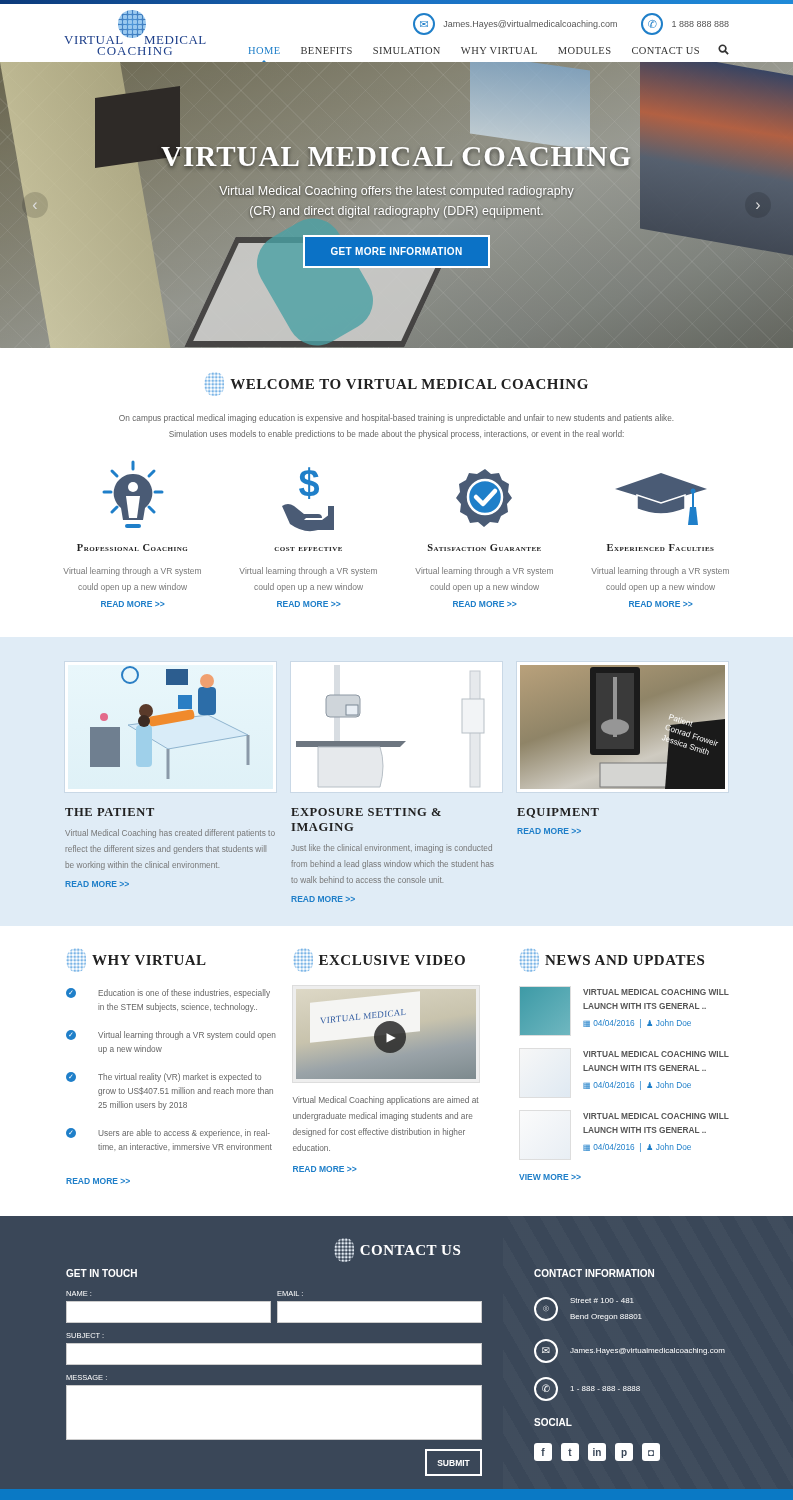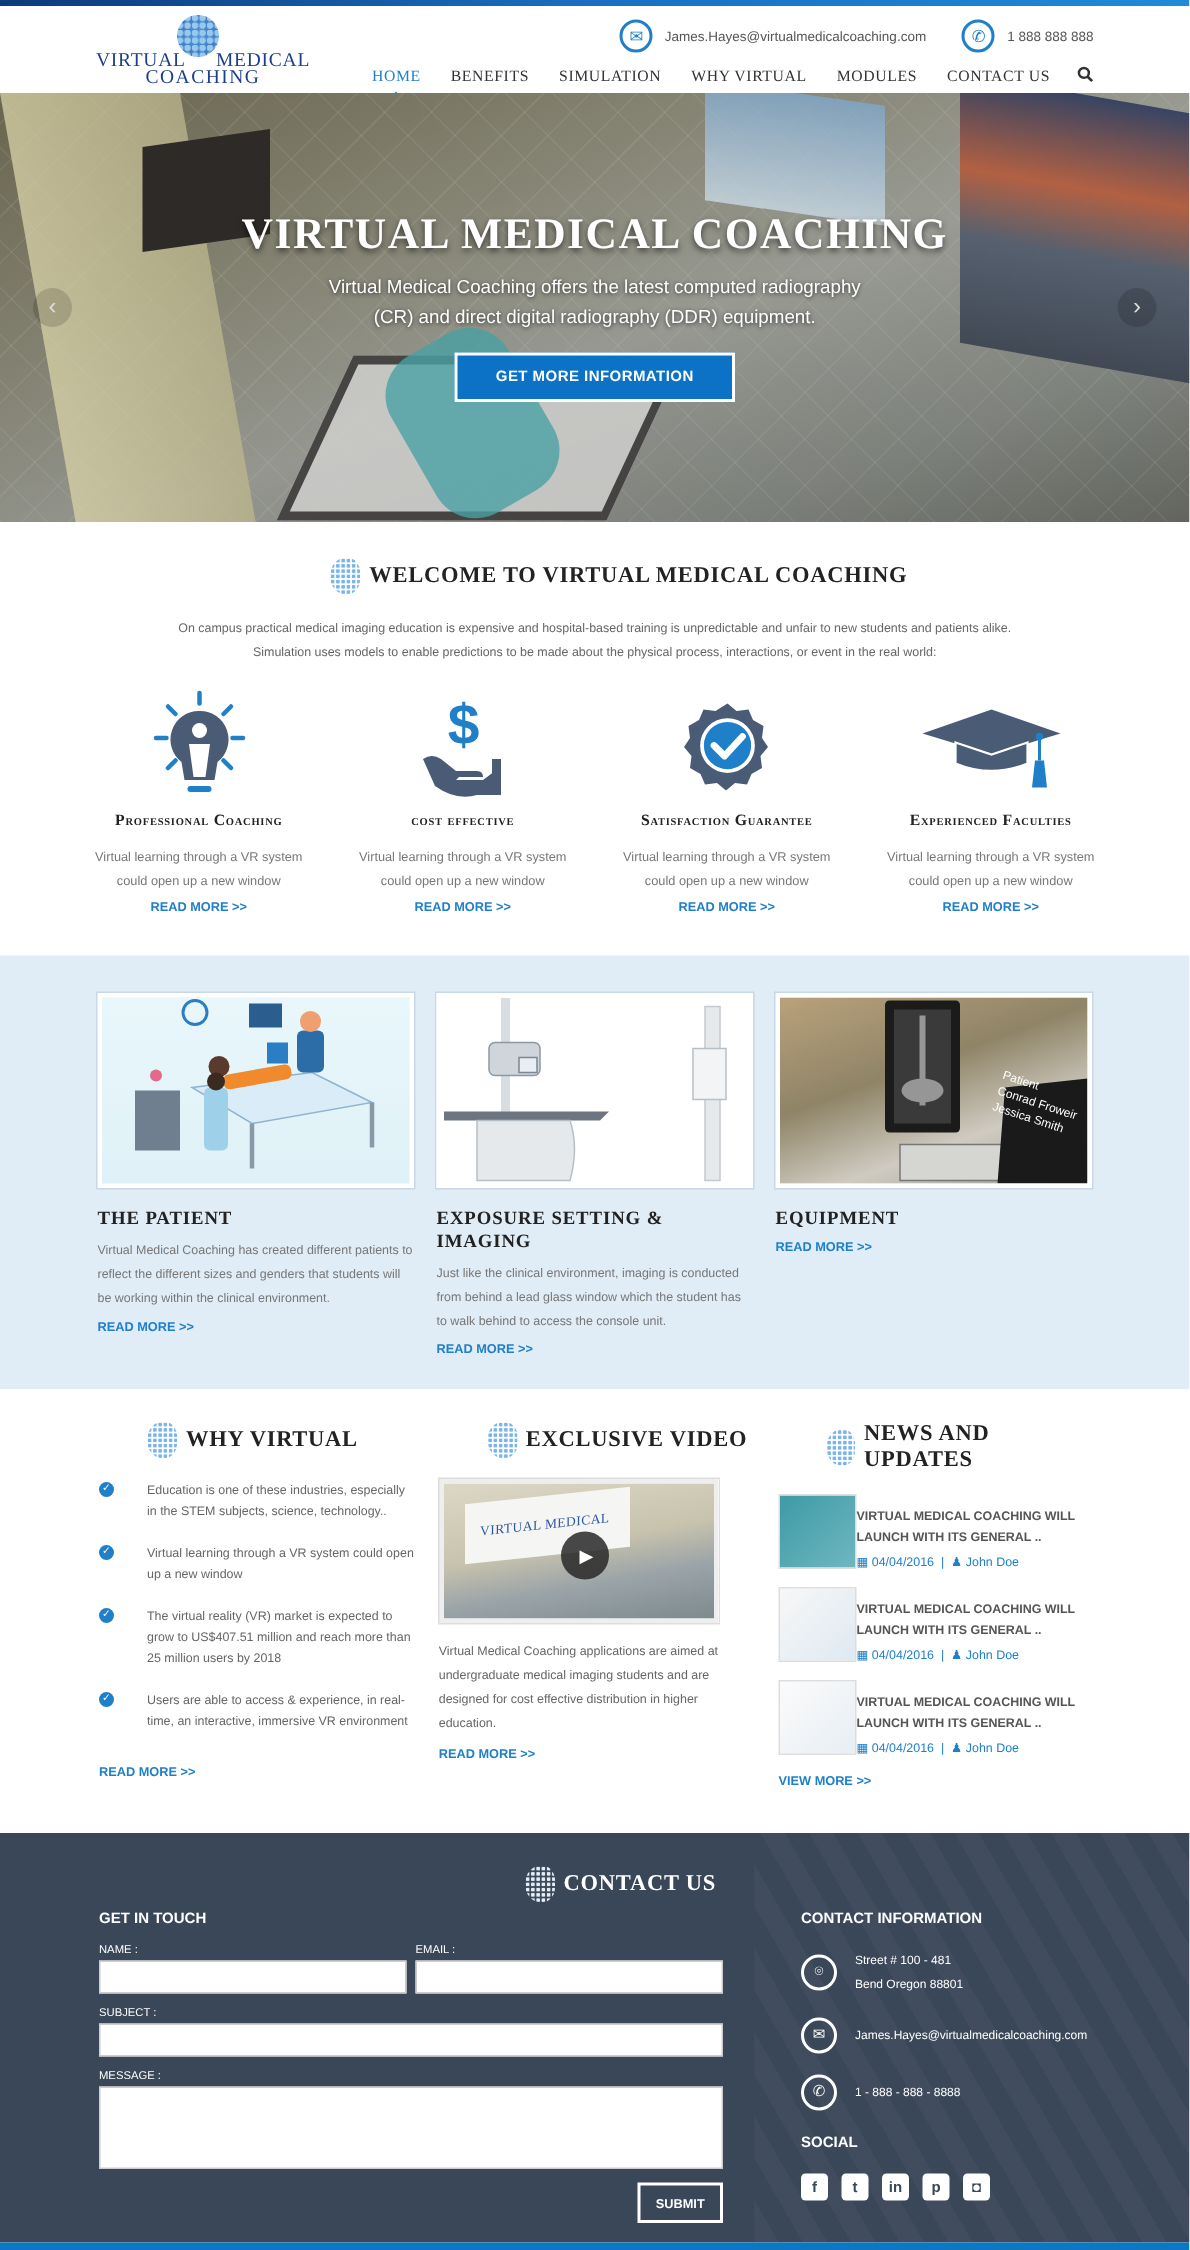--- a/index.html
+++ b/index.html
@@ -42,21 +42,21 @@
   .hero .patient { position: absolute; left: 270px; top: 160px; width: 90px; height: 120px; background: #4aa0a4; border-radius: 30px; transform: rotate(-30deg); opacity: .8; }
   .hero .monitor { position: absolute; left: 95px; top: 30px; width: 85px; height: 70px; background: #2e2a27; transform: skewY(-8deg); }
   .hero-content { position: absolute; left: 0; right: 0; top: 78px; text-align: center; color: #fff; }
   .hero-title { font-size: 29px; letter-spacing: 1px; text-shadow: 0 2px 4px rgba(0,0,0,.6); }
   .hero-sub { margin-top: 8px; font-size: 12.5px; line-height: 20px; text-shadow: 0 1px 3px rgba(0,0,0,.7); }
   .hero-btn { display: inline-block; margin-top: 14px; padding: 9px 26px; background: #0b72c6; border: 2px solid #fff; color: #fff; font-size: 10px; font-weight: bold; letter-spacing: .3px; }
   .hero-arrow { position: absolute; top: 130px; width: 26px; height: 26px; border-radius: 50%; background: rgba(0,0,0,.15); color: #ddd; font-size: 16px; display: flex; align-items: center; justify-content: center; }
   .hero-arrow.left { left: 22px; } .hero-arrow.right { right: 22px; }
 
   
-  .sec-title { display: flex; align-items: center; justify-content: center; gap: 6px; font-size: 15px; color: #222; letter-spacing: .5px; padding-left: 32px; }
+  .sec-title { display: flex; align-items: center; justify-content: center; gap: 6px; font-size: 15px; color: #222; letter-spacing: .5px; }
   .sec-title.left { justify-content: flex-start; }
   .mini-globe { width: 20px; height: 24px; border-radius: 50% 40% 40% 50%;
     background: radial-gradient(circle, #7ab4e6 0 1.2px, transparent 1.5px) 0 0/3.5px 3.5px; }
 
   
   .welcome { padding: 24px 0 28px; text-align: center; }
   .welcome-text { margin-top: 14px; font-size: 8.3px; line-height: 16px; color: #666; }
   .features { display: flex; justify-content: space-between; margin: 16px 55px 0; }
   .feature { width: 155px; text-align: center; }
   .feature-icon { height: 78px; display: flex; align-items: center; justify-content: center; }
@@ -82,21 +82,21 @@
   .check-list { margin-top: 14px; list-style: none; }
   .check-list li { display: flex; gap: 22px; font-size: 8.3px; line-height: 14px; color: #666; margin-bottom: 14px; }
   .check-dot { flex: none; width: 10px; height: 10px; border-radius: 50%; background: #1f7fc9; color: #fff; font-size: 7px; display: flex; align-items: center; justify-content: center; margin-top: 2px; }
   .video-box { margin-top: 14px; width: 186px; height: 96px; border: 3px solid #eee; box-shadow: 0 0 0 1px #ddd; position: relative; overflow: hidden;
     background: linear-gradient(170deg, #ddd8c6 0%, #c8c3ad 45%, #9aa3a8 70%, #7d8a8e 100%); }
   .video-box .sign { position: absolute; left: 14px; top: 8px; width: 110px; height: 40px; background: #f5f5f3; transform: skewY(-6deg); }
   .video-box .sign span { position: absolute; left: 10px; top: 14px; font-size: 9px; color: #2f5aa0; letter-spacing: .3px; }
   .play-btn { position: absolute; left: 78px; top: 32px; width: 32px; height: 32px; border-radius: 50%; background: rgba(40,40,40,.85); color: #fff; display: flex; align-items: center; justify-content: center; font-size: 12px; padding-left: 3px; }
   .video-desc { margin-top: 10px; font-size: 8.3px; line-height: 16px; color: #666; }
   .col .read-more { margin-top: 8px; }
-  .news-item { display: flex; gap: 0; margin-top: 12px; align-items: flex-end; }
+  .news-item { display: flex; gap: 12px; margin-top: 12px; }
   .news-item:first-of-type { margin-top: 14px; }
   .news-thumb { flex: none; width: 52px; height: 50px; border: 1px solid #ddd; }
   .news-thumb.t1 { background: linear-gradient(135deg, #3d9aa6, #6fb7c0); }
   .news-thumb.t2 { background: linear-gradient(135deg, #f7f7f7, #dfe9f2); }
   .news-thumb.t3 { background: linear-gradient(135deg, #fbfbfb, #e8eef4); }
   .news-title { font-size: 8.3px; font-weight: bold; color: #555; line-height: 13.5px; }
   .news-meta { margin-top: 5px; font-size: 8.3px; color: #1f7fc9; }
 
   
   .contact { position: relative; background: #3a4758; padding: 22px 64px 18px 66px; height: 273px; overflow: hidden; }

